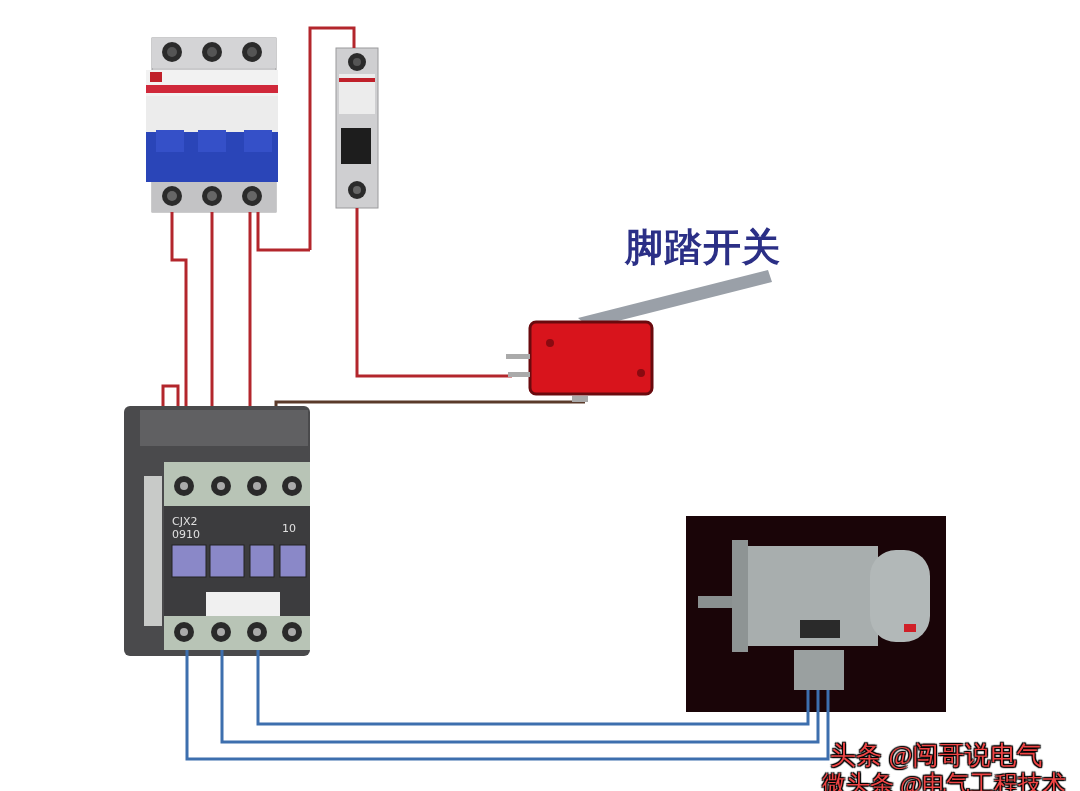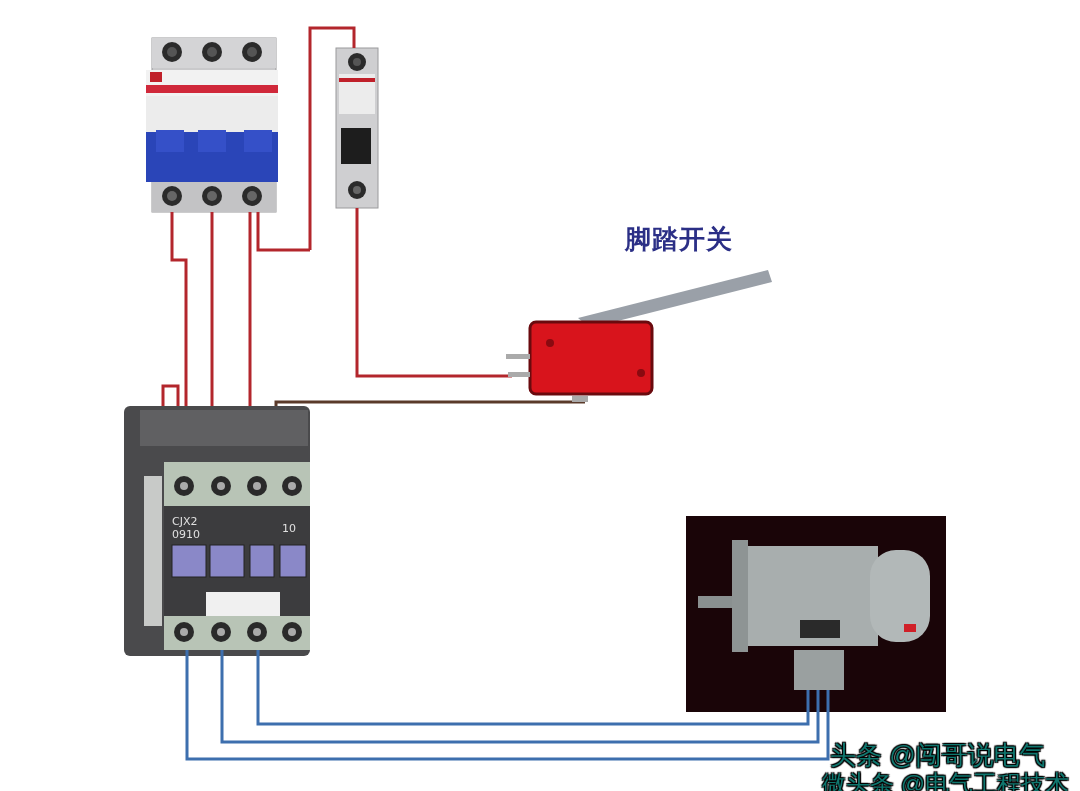--- a/index.html
+++ b/index.html
@@ -1,19 +1,19 @@
 <!DOCTYPE html>
 <html><head>
 <meta charset="utf-8">
 <style>
   html, body { margin:0; padding:0; background:#ffffff; }
   body { width:1080px; height:791px; position:relative; overflow:hidden; font-family:"DejaVu Sans", sans-serif; }
   svg.wires { position:absolute; left:0; top:0; width:1080px; height:791px; }
-  .label-title { position:absolute; left:625px; top:222px; font-size:26px; font-weight:bold; color:#2b2f86; letter-spacing:1px; font-family:Liberation Mono, monospace; }
-  .wm { position:absolute; color:#0f766e; font-size:26px; font-family:Liberation Sans, sans-serif; text-shadow: 0 0 2px #000, 1px 1px 1px #000, -1px -1px 1px #000, 1px -1px 1px #000, -1px 1px 1px #000; white-space:nowrap; }
+  .label-title { position:absolute; left:625px; top:222px; font-size:38px; font-weight:bold; color:#2b2f86; letter-spacing:1px; font-family:Liberation Mono, monospace; }
+  .wm { position:absolute; color:#ef4444; font-size:26px; font-family:Liberation Serif, serif; text-shadow: 0 0 2px #000, 1px 1px 1px #000, -1px -1px 1px #000, 1px -1px 1px #000, -1px 1px 1px #000; white-space:nowrap; }
   .wm1 { left:830px; top:738px; }
   .wm2 { left:822px; top:768px; font-size:24px; }
 </style>
 </head>
 <body>
 
 <svg class="wires" viewBox="0 0 1080 791" xmlns="http://www.w3.org/2000/svg">
 
   <g>
     <rect x="152" y="38" width="124" height="174" fill="#c9c9cb" stroke="#9a9a9c"></rect>

